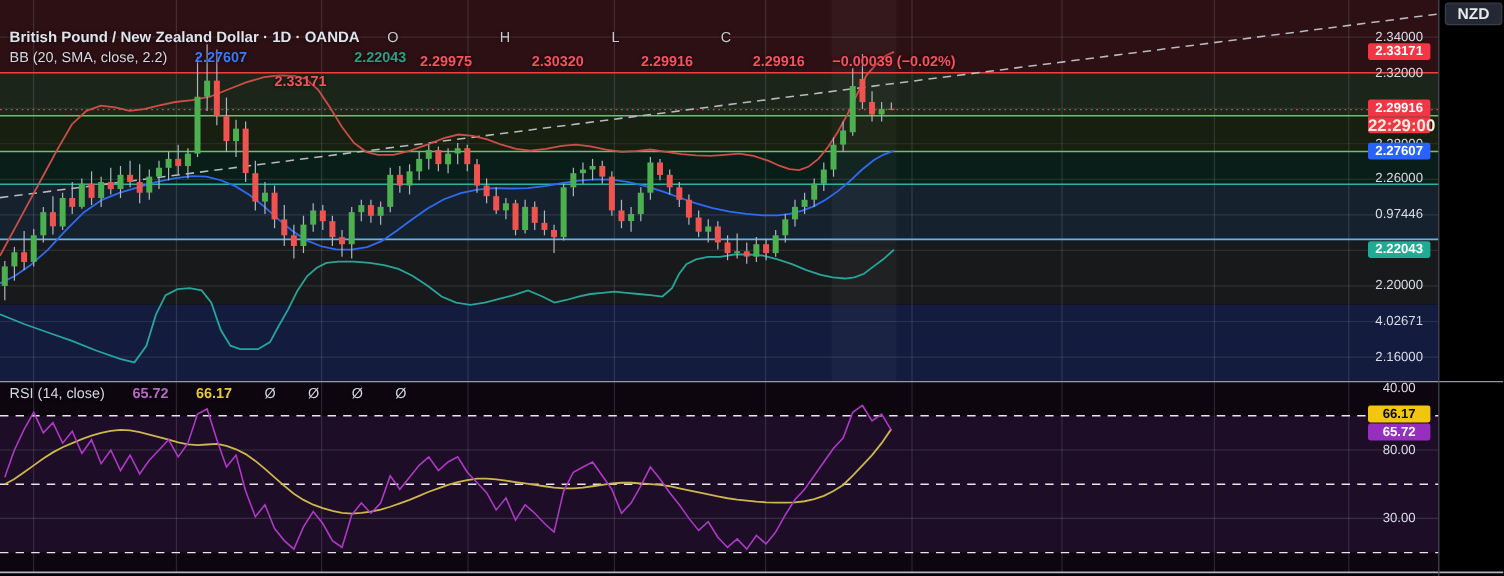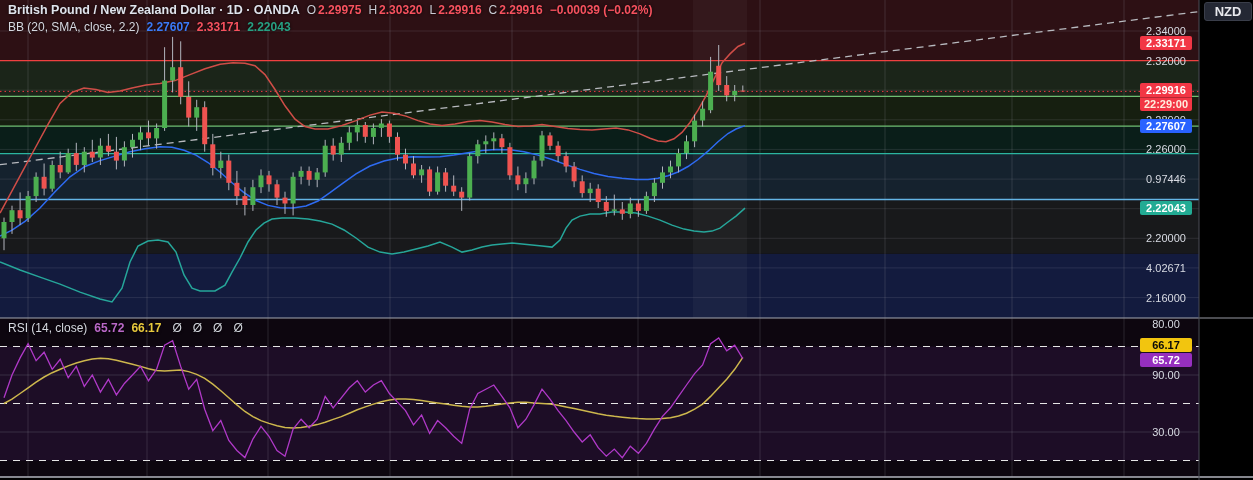--- a/index.html
+++ b/index.html
@@ -1,37 +1,37 @@
 <!DOCTYPE html>
 <html><head>
 <meta charset="utf-8">
 <style>
   html,body{margin:0;padding:0;background:#000;}
   #app{position:relative;width:1253px;height:480px;background:#000;overflow:hidden;
        font-family:"Liberation Sans",sans-serif;}
   #chart{position:absolute;left:0;top:0;}
-  .legend{position:absolute;left:8px;display:flex;align-items:center;gap:7px;
+  .legend{position:absolute;left:8px;display:flex;align-items:center;gap:23px;
           font-size:12px;color:#dfe3ec;white-space:nowrap;z-index:5;
           text-shadow:0 0 3px rgba(0,0,0,.8);}
   .legend .sym{font-weight:700;font-size:12.5px;}
   .legend .lbl{color:#d5d8e0;}
   .legend .pfx{color:#c9ccd4;margin-right:-5px;}
-  .legend .red{color:#f7525f;font-weight:600;}
+  .legend .red{color:#f7525f;font-weight:600;margin-top:41px;}
   .legend .blue{color:#3b7af7;font-weight:600;}
   .legend .teal{color:#27a083;font-weight:600;}
   .legend .purple{color:#ba68c8;font-weight:600;}
   .legend .yellow{color:#e8c93d;font-weight:600;}
   .legend .empty{color:#d1d4dc;margin-left:4px;}
   #price-axis{position:absolute;left:1139px;top:0;width:50px;height:480px;z-index:4;}
   .tick{position:absolute;left:0;width:54px;text-align:center;font-size:11px;
         color:#d8dbe3;z-index:1;}
   .badge{position:absolute;left:1px;width:52px;text-align:center;font-size:11px;
          font-weight:600;color:#fff;border-radius:2px;z-index:2;line-height:14px;height:14px;}
   .badge.dark-text{color:#0a0a0a;}
-  #countdown{position:absolute;left:1px;width:52px;text-align:center;font-size:11px;
+  #countdown{position:absolute;left:1px;width:52px;font-size:14px;
              font-weight:600;color:#ffeede;z-index:2;line-height:14px;height:14px;
              border-radius:0 0 2px 2px;}
   #nzd-button{position:absolute;left:1204px;top:2px;width:46px;height:17px;
               background:#242834;border:1px solid #3a3e4a;border-radius:3px;z-index:6;
               display:flex;align-items:center;justify-content:center;
               font-size:13px;font-weight:600;color:#e8e9ed;cursor:pointer;}
 </style>
 </head>
 <body>
 
@@ -331,22 +331,22 @@
       <div class="tick" style="top:25px">2.34000</div>
       <div class="tick" style="top:55px">2.32000</div>
       <div class="tick" style="top:84px">2.30000</div>
       <div class="tick" style="top:114px">2.28000</div>
       <div class="tick" style="top:143px">2.26000</div>
       <div class="tick" style="top:173px">0.97446</div>
       <div class="tick" style="top:203px">2.22000</div>
       <div class="tick" style="top:232px">2.20000</div>
       <div class="tick" style="top:262px">4.02671</div>
       <div class="tick" style="top:292px">2.16000</div>
-      <div class="tick" style="top:318px">80.00</div>
-      <div class="tick" style="top:369px">90.00</div>
+      <div class="tick" style="top:318px">40.00</div>
+      <div class="tick" style="top:369px">80.00</div>
       <div class="tick" style="top:426px">30.00</div>
       <div class="badge" style="top:36px;background:#f23645;color:#fff;">2.33171</div>
       <div class="badge" style="top:83px;background:#f23645;color:#fff;border-radius:2px 2px 0 0;">2.29916</div>
       <div id="countdown" style="top:97px;background:#f23645;box-shadow:inset 0 1px rgba(0,0,0,.25)">22:29:00</div>
       <div class="badge" style="top:119px;background:#2962ff;color:#fff;">2.27607</div>
       <div class="badge" style="top:201px;background:#22ab94;color:#fff;">2.22043</div>
       <div class="badge dark-text" style="top:338px;background:#f2c50f">66.17</div>
       <div class="badge" style="top:353px;background:#962fbf">65.72</div>
     </div>
 

